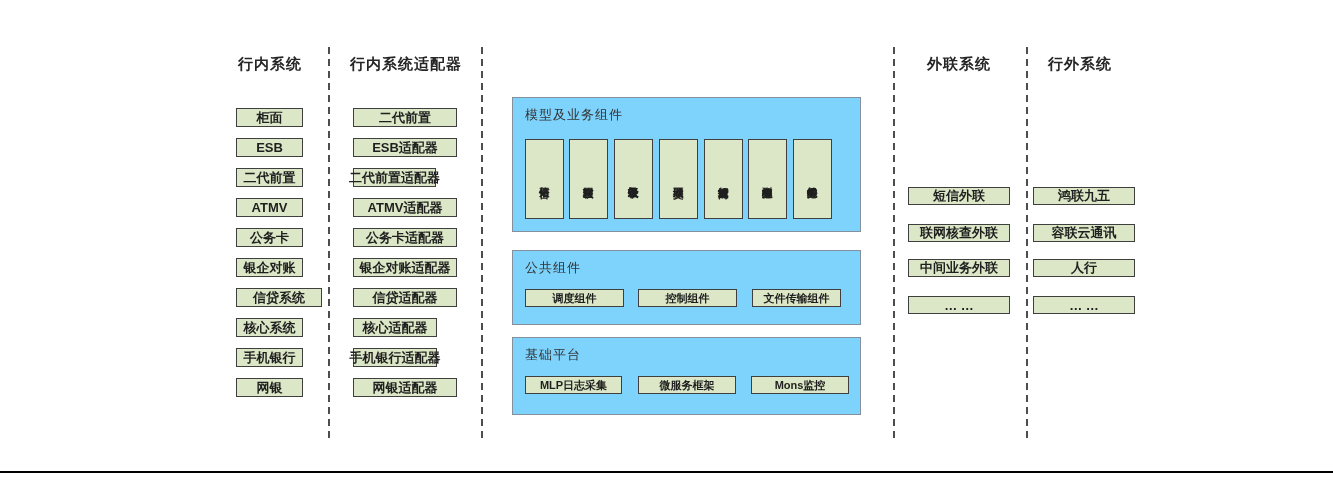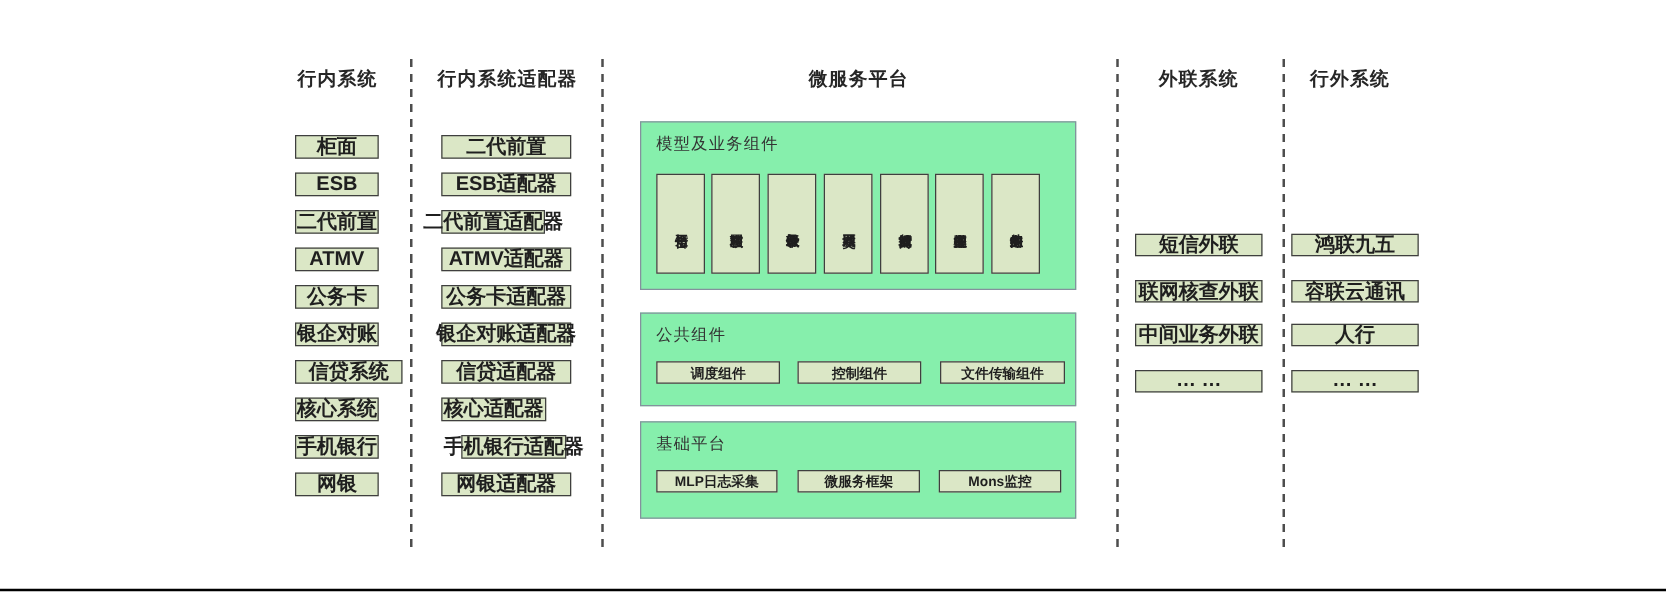--- a/index.html
+++ b/index.html
@@ -17,26 +17,26 @@
   }
   .col-header{
     position:absolute;top:54px;height:20px;
     font-size:15px;font-weight:bold;color:#262626;
     text-align:center;line-height:20px;letter-spacing:1px;
   }
   .gbox{
     position:absolute;height:19px;
     background:#dbe7c6;border:1px solid #3f3f3f;
     display:flex;align-items:center;justify-content:center;
-    font-size:16px;font-weight:bold;color:#1f1f1f;
+    font-size:13px;font-weight:bold;color:#1f1f1f;
     box-sizing:border-box;white-space:nowrap;
   }
   .panel{
     position:absolute;left:512px;width:349px;
-    background:#86efac;border:1px solid #84919d;
+    background:#7dd3fc;border:1px solid #84919d;
     box-sizing:border-box;
   }
   .panel-title{
     position:absolute;left:12px;top:8px;
     font-size:13px;color:#333;letter-spacing:1px;
   }
   .vbox{
     position:absolute;width:39px;height:80px;top:41px;
     background:#dbe7c6;border:1px solid #3f3f3f;
     box-sizing:border-box;
@@ -61,21 +61,20 @@
 
 <div class="stage">
 
   <div class="divider" style="left:328px"></div>
   <div class="divider" style="left:481px"></div>
   <div class="divider" style="left:893px"></div>
   <div class="divider" style="left:1026px"></div>
 
   <div class="col-header" style="left:200px;width:140px">行内系统</div>
   <div class="col-header" style="left:335px;width:142px">行内系统适配器</div>
-  <div class="col-header" style="left:587px;width:200px">微服务平台</div>
   <div class="col-header" style="left:889px;width:140px">外联系统</div>
   <div class="col-header" style="left:1009px;width:142px">行外系统</div>
 
   <div class="gbox" style="left:236px;width:67px;top:108px">柜面</div>
   <div class="gbox" style="left:236px;width:67px;top:138px">ESB</div>
   <div class="gbox" style="left:236px;width:67px;top:168px">二代前置</div>
   <div class="gbox" style="left:236px;width:67px;top:198px">ATMV</div>
   <div class="gbox" style="left:236px;width:67px;top:228px">公务卡</div>
   <div class="gbox" style="left:236px;width:67px;top:258px">银企对账</div>
   <div class="gbox" style="left:236px;width:86px;top:288px">信贷系统</div>
@@ -84,39 +83,39 @@
   <div class="gbox" style="left:236px;width:67px;top:378px">网银</div>
 
   <div class="gbox" style="left:353px;width:104px;top:108px">二代前置</div>
   <div class="gbox" style="left:353px;width:104px;top:138px">ESB适配器</div>
   <div class="gbox" style="left:353px;width:83px;top:168px">二代前置适配器</div>
   <div class="gbox" style="left:353px;width:104px;top:198px">ATMV适配器</div>
   <div class="gbox" style="left:353px;width:104px;top:228px">公务卡适配器</div>
   <div class="gbox" style="left:353px;width:104px;top:258px">银企对账适配器</div>
   <div class="gbox" style="left:353px;width:104px;top:288px">信贷适配器</div>
   <div class="gbox" style="left:353px;width:84px;top:318px">核心适配器</div>
-  <div class="gbox" style="left:369px;width:84px;top:348px">手机银行适配器</div>
+  <div class="gbox" style="left:353px;width:84px;top:348px">手机银行适配器</div>
   <div class="gbox" style="left:353px;width:104px;top:378px">网银适配器</div>
 
   <div class="panel" style="top:97px;height:135px">
     <div class="panel-title">模型及业务组件</div>
     <div class="vbox" style="left:12px">短信平台</div>
     <div class="vbox" style="left:56px">联网核查</div>
     <div class="vbox" style="left:101px">银联及银行卡</div>
     <div class="vbox" style="left:146px">同城票交</div>
     <div class="vbox" style="left:191px">城商行清算</div>
     <div class="vbox" style="left:235px">中间业务模型</div>
     <div class="vbox" style="left:280px">中间业务组件</div>
   </div>
 
   <div class="panel" style="top:250px;height:75px">
     <div class="panel-title">公共组件</div>
     <div class="hbox" style="left:12px;width:99px">调度组件</div>
     <div class="hbox" style="left:125px;width:99px">控制组件</div>
-    <div class="hbox" style="left:239px;width:100px">文件传输组件</div>
+    <div class="hbox" style="left:239px;width:89px">文件传输组件</div>
   </div>
 
   <div class="panel" style="top:337px;height:78px">
     <div class="panel-title">基础平台</div>
     <div class="hbox" style="left:12px;width:97px">MLP日志采集</div>
     <div class="hbox" style="left:125px;width:98px">微服务框架</div>
     <div class="hbox" style="left:238px;width:98px">Mons监控</div>
   </div>
 
   <div class="gbox" style="left:908px;width:102px;top:187px;height:18px">短信外联</div>

